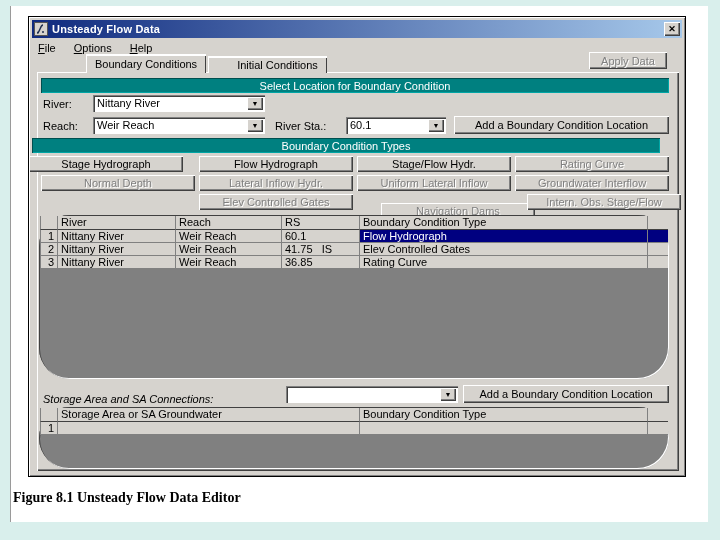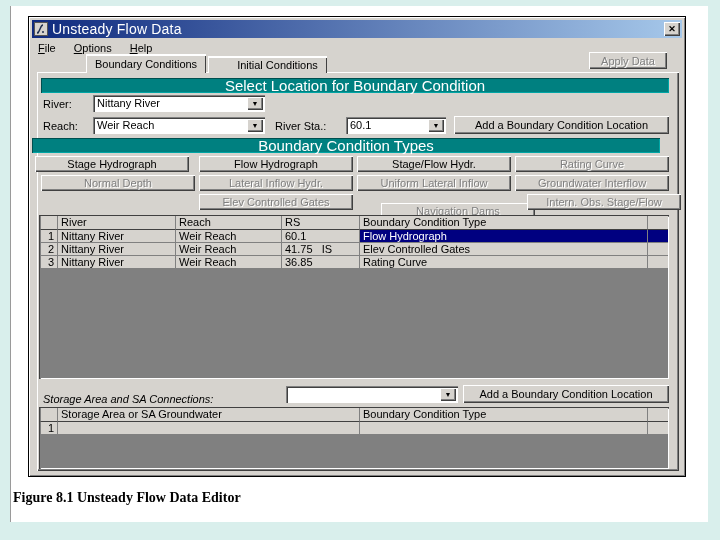--- a/index.html
+++ b/index.html
@@ -10,52 +10,52 @@
   body{width:720px;height:540px;background:#d9efec;font-family:"Liberation Sans",sans-serif;position:relative;overflow:hidden;}
   .page{position:absolute;left:10px;top:6px;width:698px;height:516px;background:#ffffff;border-left:1px solid #9a9a9a;}
   
   .win{position:absolute;left:28px;top:16px;width:658px;height:461px;background:var(--face);
        border:1px solid #000;box-shadow:inset 1px 1px 0 #fff, inset -1px -1px 0 #808080;}
   .raised{background:var(--face);box-shadow:inset 1px 1px 0 #ffffff, inset -1px -1px 0 #404040, inset -2px -2px 0 #808080;border:none;}
   .titlebar{position:absolute;left:3px;top:3px;right:3px;height:18px;
     background:linear-gradient(to right,var(--title-from),var(--title-to));
     display:flex;align-items:center;padding:0 2px;}
   .title-icon{width:14px;height:14px;background:#d6d3ce;border:1px solid #555;margin-right:4px;display:flex;align-items:center;justify-content:center;flex:0 0 auto;}
-  .title-text{color:#fff;font-weight:normal;font-size:14px;letter-spacing:.2px;flex:1 1 auto;white-space:nowrap;}
+  .title-text{color:#fff;font-weight:bold;font-size:11px;letter-spacing:.2px;flex:1 1 auto;white-space:nowrap;}
   .close-btn{width:16px;height:14px;font-size:9px;font-weight:bold;display:flex;align-items:center;justify-content:center;color:#000;cursor:default;}
   .menubar{position:absolute;left:3px;top:22px;right:3px;height:17px;display:flex;align-items:center;padding-left:6px;font-size:11px;}
   .menu-item{margin-right:18px;}
   .menu-item::first-letter{text-decoration:underline;}
   
   .tabs{position:absolute;left:10px;top:37px;height:19px;display:flex;align-items:flex-end;z-index:3;}
   .tab{font-size:11px;padding:2px 9px 2px 9px;background:var(--face);
        box-shadow:inset 1px 1px 0 #fff, inset -1px 0 0 #404040;border-top:1px solid #fff;}
   .tab.active{height:19px;padding-top:3px;box-shadow:inset 1px 1px 0 #fff, inset -1px 0 0 #404040;position:relative;z-index:4;margin-left:47px;}
   .tab.inactive{height:17px;margin-left:2px;padding-left:29px;}
   .btn{font-size:11px;color:#000;display:flex;align-items:center;justify-content:center;white-space:nowrap;cursor:default;}
   .btn.disabled{color:#808080;text-shadow:1px 1px 0 #fff;}
   .apply{position:absolute;left:560px;top:35px;width:78px;height:17px;}
   .tabframe{position:absolute;left:8px;top:55px;width:642px;height:399px;
        box-shadow:inset 1px 1px 0 #fff, inset -1px -1px 0 #404040, inset -2px -2px 0 #808080;}
   
-  .tealbar{position:absolute;height:15px;background:var(--teal);color:#fff;font-size:15px;
+  .tealbar{position:absolute;height:15px;background:var(--teal);color:#fff;font-size:11px;
        display:flex;align-items:center;justify-content:center;
        box-shadow:inset 1px 1px 0 #004f4f, inset -1px -1px 0 #00a5a5;}
   .lbl{position:absolute;font-size:11px;color:#000;white-space:nowrap;}
   
   .combo{position:absolute;height:17px;background:#fff;display:flex;
        box-shadow:inset 1px 1px 0 #808080, inset 2px 2px 0 #404040, inset -1px -1px 0 #fff;}
   .combo-text{flex:1 1 auto;font-size:11px;padding:2px 3px 0 4px;white-space:nowrap;overflow:hidden;}
   .combo-arrow{flex:0 0 16px;margin:2px 2px 2px 0;display:flex;align-items:center;justify-content:center;font-size:7px;color:#000;
        background:var(--face);box-shadow:inset 1px 1px 0 #fff, inset -1px -1px 0 #404040, inset -2px -2px 0 #808080;}
   
   .gbtn{position:absolute;width:154px;height:16px;}
   
   .tbl{position:absolute;background:var(--tablebg);
-       box-shadow:inset 1px 1px 0 #404040, inset 2px 2px 0 #808080, inset -1px -1px 0 #fff;padding:1px;}
+       box-shadow:inset 1px 1px 0 #404040, inset 2px 2px 0 #808080, inset -1px -1px 0 #fff;padding:1px;border-radius:31px;}
   .trow{display:flex;height:13px;}
   .trow.head{height:14px;font-weight:normal;}
   .tcell{background:var(--face);border-right:1px solid #808080;border-bottom:1px solid #808080;
        font-size:11px;line-height:12px;padding:0 3px;white-space:pre;overflow:hidden;}
   .trow.head .tcell{border-bottom:1px solid #404040;}
   .tcell.num{width:18px;text-align:right;border-left:1px solid #808080;}
   .t1 .c1{width:118px;} .t1 .c2{width:106px;} .t1 .c3{width:78px;} .t1 .c4{width:288px;} 
   .t2 .c1{width:302px;} .t2 .c2{width:288px;}
   .tcell.rest{flex:1 1 auto;border-right:none;}
   .tcell.sel{background:var(--sel);color:#fff;}
@@ -109,21 +109,21 @@
   </div>
   <span class="lbl" style="left:246px;top:103px;">River Sta.:</span>
   <div class="combo" style="left:317px;top:100px;width:100px;">
     <span class="combo-text">60.1</span>
     <span class="combo-arrow">▼</span>
   </div>
   <div class="btn raised" style="position:absolute;left:425px;top:99px;width:215px;height:18px;">Add a Boundary Condition Location</div>
 
   <div class="tealbar" style="left:3px;top:121px;width:628px;">Boundary Condition Types</div>
 
-  <div class="gbtn btn raised" style="left:6px;top:139px;">Stage Hydrograph</div>
+  <div class="gbtn btn raised" style="left:0;top:139px;">Stage Hydrograph</div>
   <div class="gbtn btn raised" style="left:170px;top:139px;">Flow Hydrograph</div>
   <div class="gbtn btn raised" style="left:328px;top:139px;">Stage/Flow Hydr.</div>
   <div class="gbtn btn raised disabled" style="left:486px;top:139px;">Rating Curve</div>
   <div class="gbtn btn raised disabled" style="left:12px;top:158px;">Normal Depth</div>
   <div class="gbtn btn raised disabled" style="left:170px;top:158px;">Lateral Inflow Hydr.</div>
   <div class="gbtn btn raised disabled" style="left:328px;top:158px;">Uniform Lateral Inflow</div>
   <div class="gbtn btn raised disabled" style="left:486px;top:158px;">Groundwater Interflow</div>
   <div class="gbtn btn raised disabled" style="left:12px;top:177px;margin-top:32px;">T.S. Gate Openings</div>
   <div class="gbtn btn raised disabled" style="left:170px;top:177px;">Elev Controlled Gates</div>
   <div class="gbtn btn raised disabled" style="left:328px;top:186px;margin-left:24px;">Navigation Dams</div>

